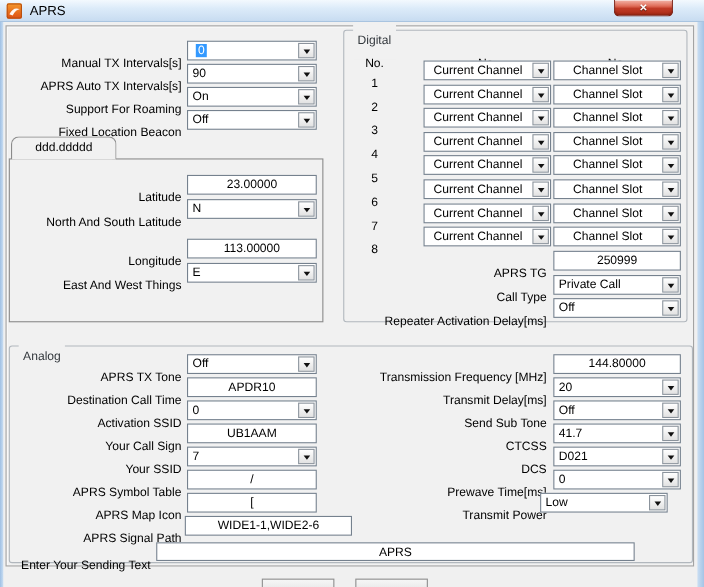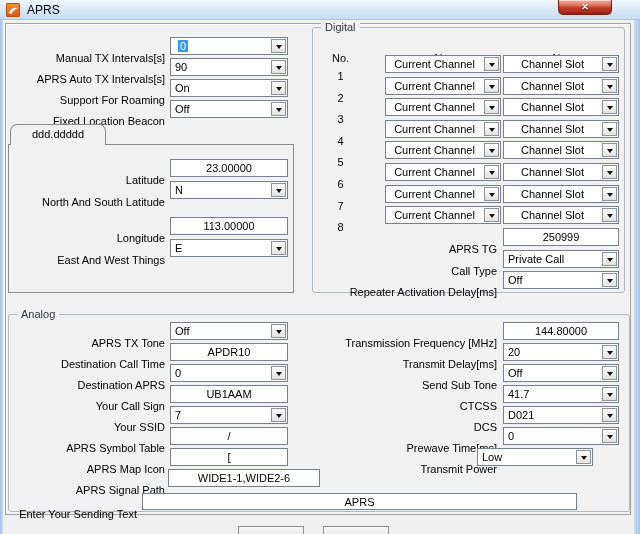--- a/index.html
+++ b/index.html
@@ -51,21 +51,21 @@
     background:linear-gradient(#ffffff,#e2e2e2);
     border:1px solid #8b939c;
     display:flex; align-items:center; justify-content:center;
   }
   .combo .drop::after { content:""; width:0; height:0;
     border:3px solid transparent; border-top:4px solid #111; margin-top:4px; }
   .tfield .val { flex:1; text-align:center; font-size:11px; white-space:nowrap; }
   .sel { background:#3399ff; color:#fff; padding:0 2px; margin-left:3px; }
   
   .group { position:absolute; border:1px solid #b1b7bd; border-radius:3px; }
-  .legend { position:absolute; top:-8px; left:8px; background:#f1f1f1; padding:0 4px;
+  .legend { position:absolute; top:-8px; left:8px; background:#f1f1f1; padding:10px 4px;
             font-size:11px; color:#33383d; line-height:14px; }
   
   .tab {
     position:absolute; left:10px; top:124px; width:96px; height:21px; z-index:2;
     background:#f1f1f1; border:1px solid #8b8b8b; border-bottom:none;
     border-radius:7px 7px 0 0; text-align:center; font-size:11px; line-height:19px;
   }
   .locbox { position:absolute; left:8px; top:144px; width:286px; height:149px;
     background:#f1f1f1; border:1px solid #8b8b8b; }
   
@@ -255,21 +255,21 @@
   <div class="combo" style="left:170px;top:322px;width:118px">
     <span class="val">Off</span>
     <span class="drop"></span>
   </div>
 
   <div class="lbl" style="left:2px;top:343px;width:163px">Destination Call Time</div>
   <div class="tfield" style="left:170px;top:343px;width:118px">
     <span class="val">APDR10</span>
   </div>
 
-  <div class="lbl" style="left:2px;top:364px;width:163px">Destination APRS</div>
+  <div class="lbl" style="left:2px;top:364px;width:163px">Activation SSID</div>
   <div class="combo" style="left:170px;top:364px;width:118px">
     <span class="val">0</span>
     <span class="drop"></span>
   </div>
 
   <div class="lbl" style="left:2px;top:385px;width:163px">Your Call Sign</div>
   <div class="tfield" style="left:170px;top:385px;width:118px">
     <span class="val">UB1AAM</span>
   </div>
 
@@ -323,21 +323,21 @@
     <span class="drop"></span>
   </div>
 
   <div class="lbl" style="left:280px;top:427px;width:217px">Prewave Time[ms]</div>
   <div class="combo" style="left:503px;top:427px;width:116px">
     <span class="val">0</span>
     <span class="drop"></span>
   </div>
 
   <div class="lbl" style="left:280px;top:448px;width:217px">Transmit Power</div>
-  <div class="combo" style="left:477px;top:448px;width:116px">
+  <div class="combo" style="left:491px;top:448px;width:116px">
     <span class="val">Low</span>
     <span class="drop"></span>
   </div>
 
   <div class="lbl" style="left:0px;top:493px;width:137px">Enter Your Sending Text</div>
   <div class="tfield" style="left:142px;top:493px;width:435px;height:17px">
     <span class="val">APRS</span>
   </div>
 
   <div class="pbtn" style="left:238px"></div>

